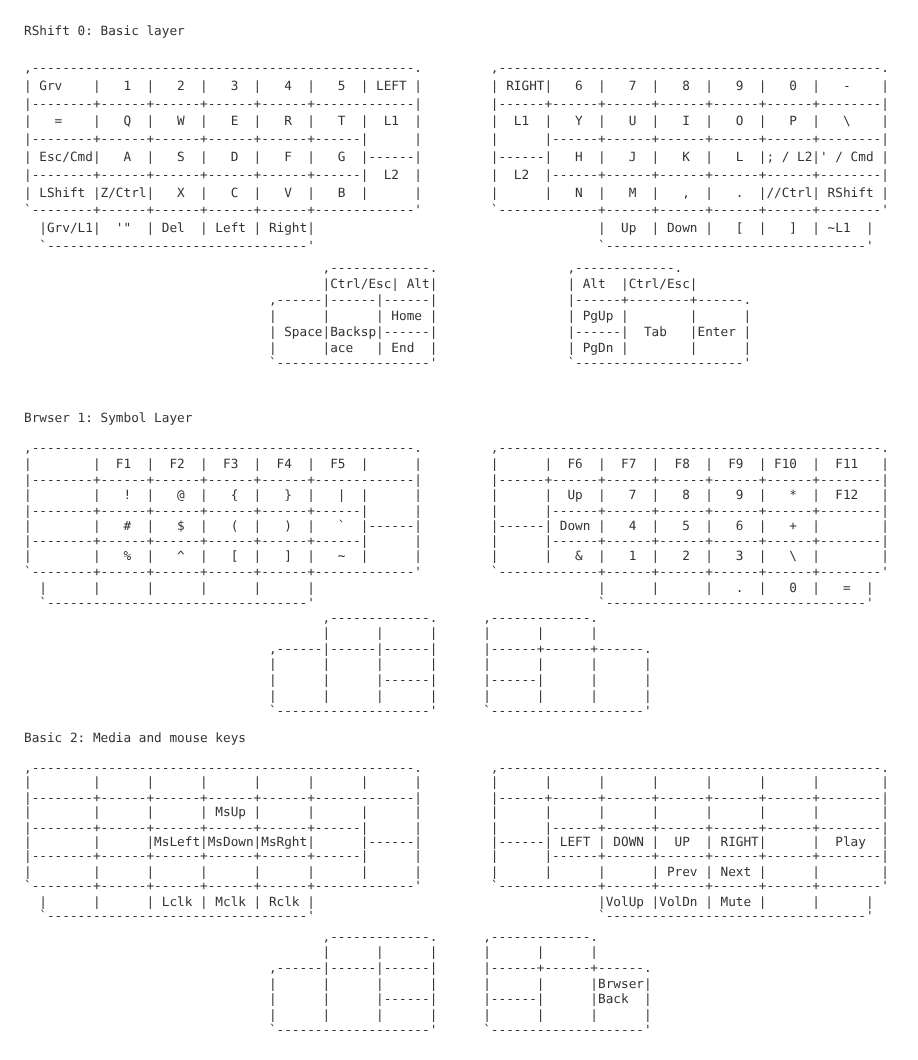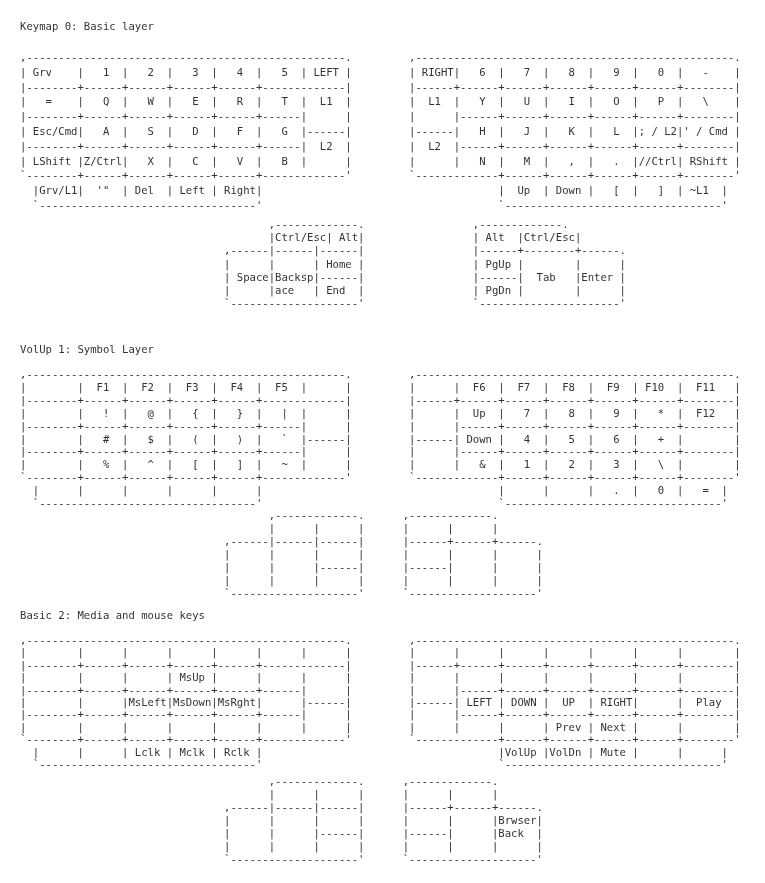--- a/index.html
+++ b/index.html
@@ -37,41 +37,41 @@
   #b1m { top: 368px; line-height: 12.9px; }
   #b1t { top: 509px; line-height: 13px; }
   #b2m { top: 634px; line-height: 12.4px; }
   #b2t { top: 775px; line-height: 13px; }
 </style>
 </head>
 <body style="background: rgb(255, 255, 255);">
 
 <div id="page" style="color: rgb(51, 51, 51);">
 
-  <div class="kb-title" id="t0">Keymap 0: Basic layer</div>
+  <div class="kb-title" id="t0">RShift 0: Basic layer</div>
   <pre class="grid" id="b0m">,--------------------------------------------------.         ,--------------------------------------------------.
 | Grv    |   1  |   2  |   3  |   4  |   5  | LEFT |         | RIGHT|   6  |   7  |   8  |   9  |   0  |   -    |
 |--------+------+------+------+------+-------------|         |------+------+------+------+------+------+--------|
 |   =    |   Q  |   W  |   E  |   R  |   T  |  L1  |         |  L1  |   Y  |   U  |   I  |   O  |   P  |   \    |
 |--------+------+------+------+------+------|      |         |      |------+------+------+------+------+--------|
 | Esc/Cmd|   A  |   S  |   D  |   F  |   G  |------|         |------|   H  |   J  |   K  |   L  |; / L2|' / Cmd |
 |--------+------+------+------+------+------|  L2  |         |  L2  |------+------+------+------+------+--------|
 | LShift |Z/Ctrl|   X  |   C  |   V  |   B  |      |         |      |   N  |   M  |   ,  |   .  |//Ctrl| RShift |
 `--------+------+------+------+------+-------------'         `-------------+------+------+------+------+--------'
   |Grv/L1|  '"  | Del  | Left | Right|                                     |  Up  | Down |   [  |   ]  | ~L1  |
   `----------------------------------'                                     `----------------------------------'</pre>
   <pre class="grid" id="b0t">                                       ,-------------.                 ,-------------.
                                        |Ctrl/Esc| Alt|                 | Alt  |Ctrl/Esc|
                                 ,------|------|------|                 |------+--------+------.
                                 |      |      | Home |                 | PgUp |        |      |
                                 | Space|Backsp|------|                 |------|  Tab   |Enter |
                                 |      |ace   | End  |                 | PgDn |        |      |
                                 `--------------------'                 `----------------------'</pre>
 
-  <div class="kb-title" id="t1">VolUp 1: Symbol Layer</div>
+  <div class="kb-title" id="t1">Brwser 1: Symbol Layer</div>
   <pre class="grid" id="b1m">,--------------------------------------------------.         ,--------------------------------------------------.
 |        |  F1  |  F2  |  F3  |  F4  |  F5  |      |         |      |  F6  |  F7  |  F8  |  F9  | F10  |  F11   |
 |--------+------+------+------+------+-------------|         |------+------+------+------+------+------+--------|
 |        |   !  |   @  |   {  |   }  |   |  |      |         |      |  Up  |   7  |   8  |   9  |   *  |  F12   |
 |--------+------+------+------+------+------|      |         |      |------+------+------+------+------+--------|
 |        |   #  |   $  |   (  |   )  |   `  |------|         |------| Down |   4  |   5  |   6  |   +  |        |
 |--------+------+------+------+------+------|      |         |      |------+------+------+------+------+--------|
 |        |   %  |   ^  |   [  |   ]  |   ~  |      |         |      |   &amp;  |   1  |   2  |   3  |   \  |        |
 `--------+------+------+------+------+-------------'         `-------------+------+------+------+------+--------'
   |      |      |      |      |      |                                     |      |      |   .  |   0  |   =  |

